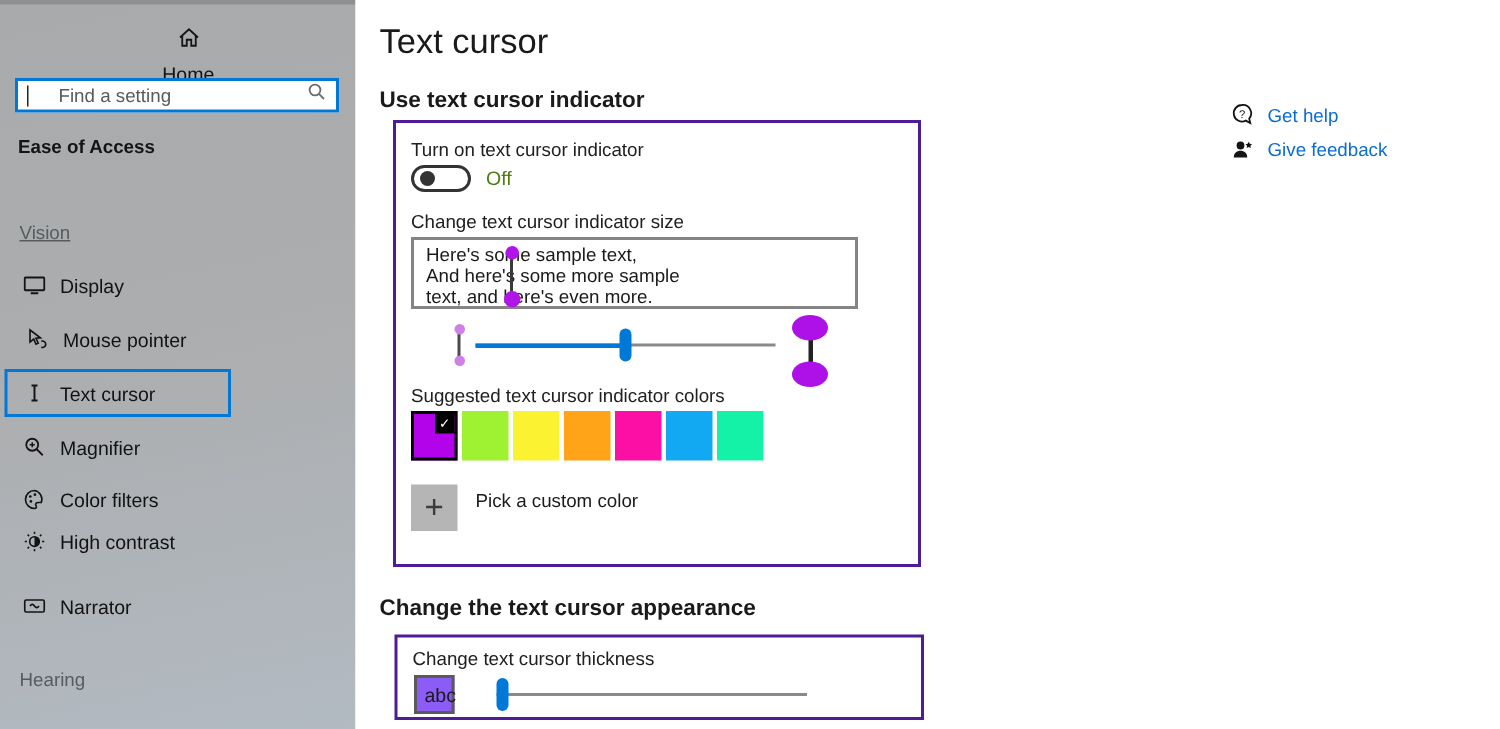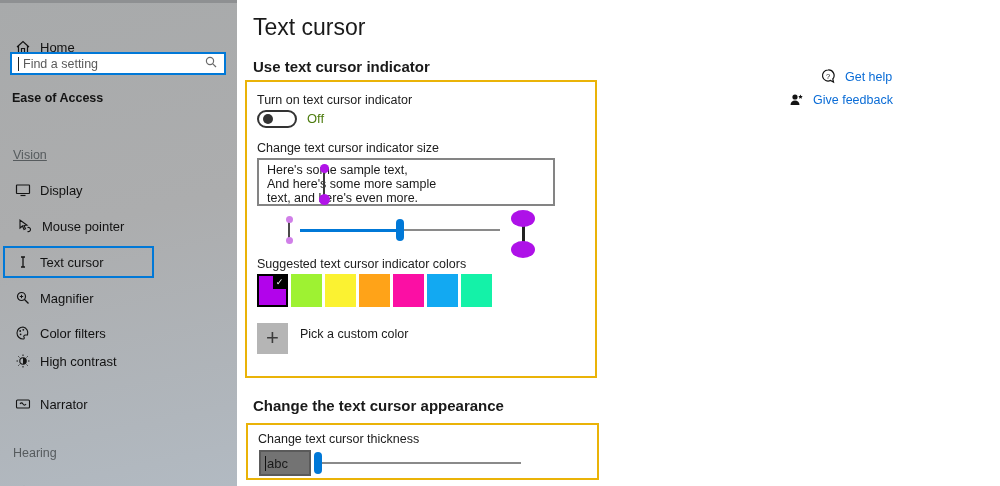--- a/index.html
+++ b/index.html
@@ -10,31 +10,31 @@
   .sidebar{position:absolute;left:0;top:0;width:237px;height:486px;overflow:hidden;
     background:linear-gradient(168deg,#a8aaab 0%,#acadae 45%,#b0b6bc 85%,#b2bac2 100%);}
   .sidebar::before{content:"";position:absolute;left:0;top:0;width:100%;height:3px;background:#8e9092;}
   .nav-row{position:absolute;left:0;width:237px;height:30px;display:flex;align-items:center;gap:9px;
     padding-left:14px;box-sizing:border-box;font-size:13px;color:#121212;cursor:default;}
   .nav-row .icon{width:17px;height:17px;flex:0 0 17px;display:flex;align-items:center;justify-content:center;}
   .nav-label{white-space:nowrap;}
   .section-label{position:absolute;left:13px;font-size:12.5px;color:#565b5e;}
   .ease-label{position:absolute;left:12px;font-size:12.5px;font-weight:bold;color:#141414;}
   .search-box{position:absolute;left:10px;top:52px;width:216px;height:23px;background:#fff;
-    border:2px solid #0078d7;box-sizing:border-box;display:flex;align-items:center;padding:0 6px;gap:4px;}
+    border:2px solid #0078d7;box-sizing:border-box;display:flex;align-items:center;padding:0 6px;gap:20px;}
   .search-caret{width:1px;height:14px;background:#222;}
   .search-placeholder{flex:1;font-size:12.5px;color:#5a5a5a;white-space:nowrap;overflow:hidden;}
   .selected-rect{position:absolute;left:3px;top:246px;width:151px;height:32px;
     border:2px solid #0078d7;box-sizing:border-box;pointer-events:none;}
 
   
   .main{position:absolute;left:237px;top:0;width:763px;height:486px;background:#fff;}
   .page-title{position:absolute;left:16px;top:14px;font-size:23px;font-weight:400;color:#1a1a1a;}
   .h2{position:absolute;left:16px;font-size:15px;font-weight:bold;color:#1a1a1a;}
-  .group-box{position:absolute;border:2px solid #eab308;box-sizing:border-box;background:#fff;}
+  .group-box{position:absolute;border:2px solid #4c1d95;box-sizing:border-box;background:#fff;margin-left:17px;}
   .small-label{position:absolute;font-size:12.5px;color:#202020;white-space:nowrap;}
 
   
   .toggle{position:absolute;left:10px;top:28px;width:40px;height:18px;border:2px solid #333;
     border-radius:10px;box-sizing:border-box;background:#fff;cursor:pointer;}
   .toggle-knob{position:absolute;left:4px;top:2px;width:10px;height:10px;border-radius:50%;background:#333;}
   .toggle-state{position:absolute;left:60px;top:29px;font-size:13px;color:#4d7c0f;}
 
   
   .sample-box{position:absolute;left:10px;top:76px;width:298px;height:48px;border:2px solid #848484;
@@ -68,38 +68,38 @@
   .check-badge{position:absolute;top:0;right:0;width:13px;height:13px;background:#000;color:#fff;
     font-size:9px;line-height:13px;text-align:center;}
 
   
   .custom-btn{position:absolute;left:10px;top:241px;width:31px;height:31px;background:#b5b5b5;
     display:flex;align-items:center;justify-content:center;cursor:pointer;}
   .custom-btn .plus{font-size:22px;font-weight:300;color:#3c3c3c;line-height:1;margin-top:-2px;}
   .custom-label{position:absolute;left:53px;top:245px;font-size:12.5px;color:#1a1a1a;}
 
   
-  .abc-box{position:absolute;left:11px;top:25px;width:52px;height:26px;border:2px solid #5a5a5a;
-    box-sizing:border-box;background:#737373;display:flex;align-items:center;padding-left:4px;gap:1px;}
+  .abc-box{position:absolute;left:11px;top:25px;width:27px;height:26px;border:2px solid #5a5a5a;
+    box-sizing:border-box;background:#8b5cf6;display:flex;align-items:center;padding-left:4px;gap:1px;}
   .abc-caret{width:1px;height:15px;background:#111;}
   .abc-text{font-size:13px;color:#1a1a1a;}
 
   
   .help-link{position:absolute;display:flex;align-items:center;gap:8px;cursor:pointer;}
   .help-link .link-text{font-size:12.5px;color:#0a6cd6;}
   .help-link .icon{width:17px;height:17px;}
 </style>
 </head>
 <body>
 
 <div id="app">
 
   <div class="sidebar">
 
-    <div class="nav-row" style="top:32px;">
+    <div class="nav-row" style="top:16px;flex-direction:column;">
       <span class="icon">
         <svg width="16" height="16" viewBox="0 0 16 16">
             <path d="M2 8 L8 2.5 L14 8 M3.5 7 V13.5 H6.5 V9.5 H9.5 V13.5 H12.5 V7" fill="none" stroke="#141414" stroke-width="1.2"></path>
           </svg>
       </span>
       <span class="nav-label">Home</span>
     </div>
 
     <div class="search-box">
       <span class="search-caret"></span>
@@ -285,21 +285,21 @@
 
     <div class="help-link" style="left:583px;top:68px;">
       <span class="icon">
         <svg width="17" height="17" viewBox="0 0 17 17">
             <path d="M8 2 a5.5 5.5 0 1 0 2.5 10.4 L13.5 14 L12.8 11 A5.5 5.5 0 0 0 8 2Z" fill="none" stroke="#141414" stroke-width="1.2"></path>
             <text x="6" y="10.5" font-size="7.5" font-family="Liberation Sans, sans-serif" fill="#141414">?</text>
           </svg>
       </span>
       <span class="link-text">Get help</span>
     </div>
-    <div class="help-link" style="left:551px;top:91px;">
+    <div class="help-link" style="left:583px;top:91px;">
       <span class="icon">
         <svg width="17" height="17" viewBox="0 0 17 17">
             <circle cx="7" cy="6" r="2.6" fill="#141414"></circle>
             <path d="M2.5 14 c0-3 2-4.5 4.5-4.5 s4.5 1.5 4.5 4.5Z" fill="#141414"></path>
             <path d="M12.5 3.5 l.7 1.4 1.5.2 -1.1 1.1 .3 1.5 -1.4-.7 -1.4.7 .3-1.5 -1.1-1.1 1.5-.2Z" fill="#141414"></path>
           </svg>
       </span>
       <span class="link-text">Give feedback</span>
     </div>
 

